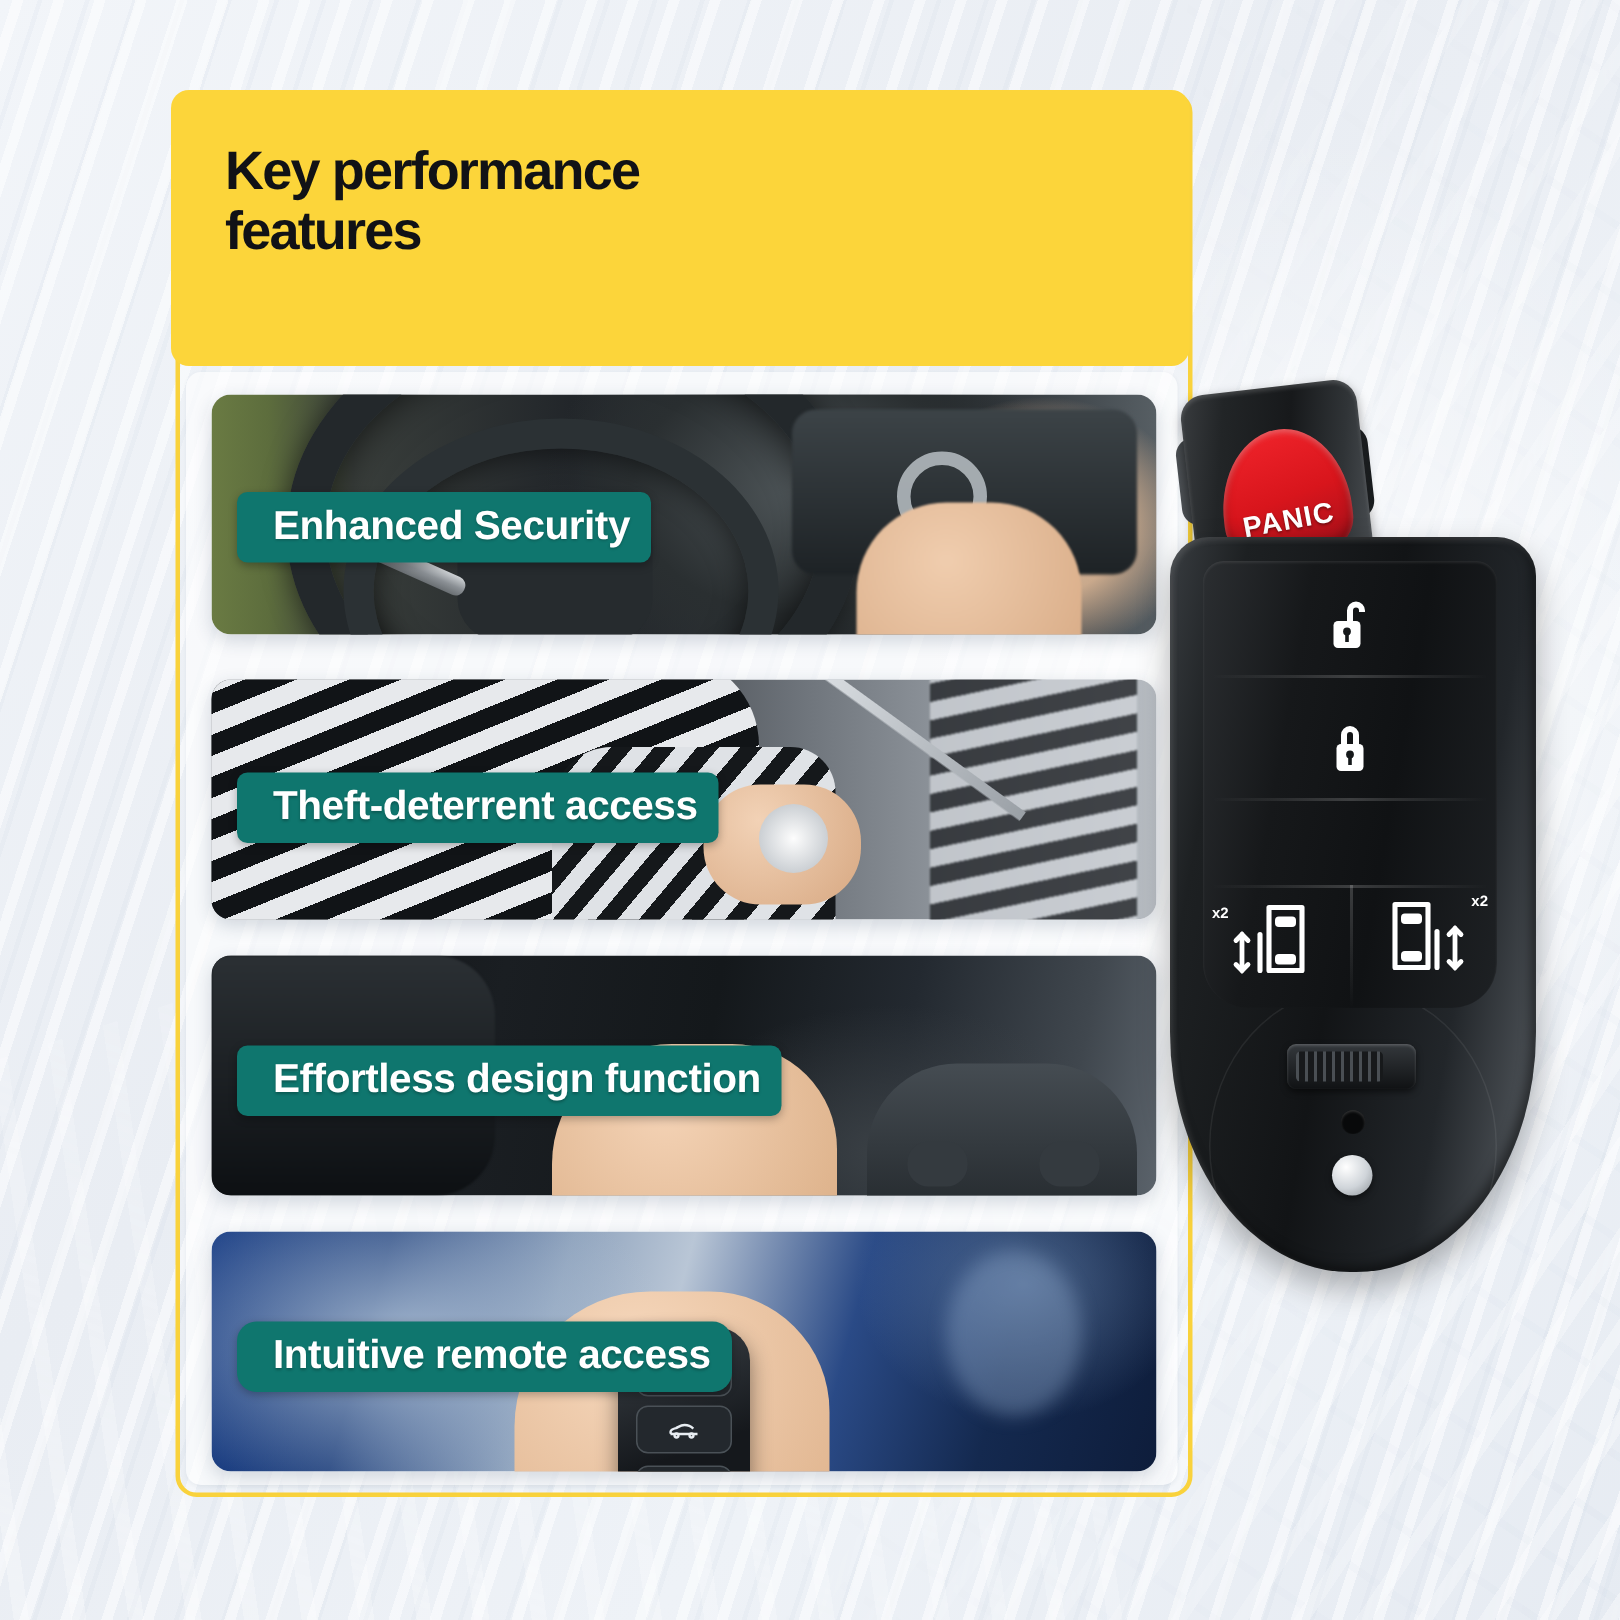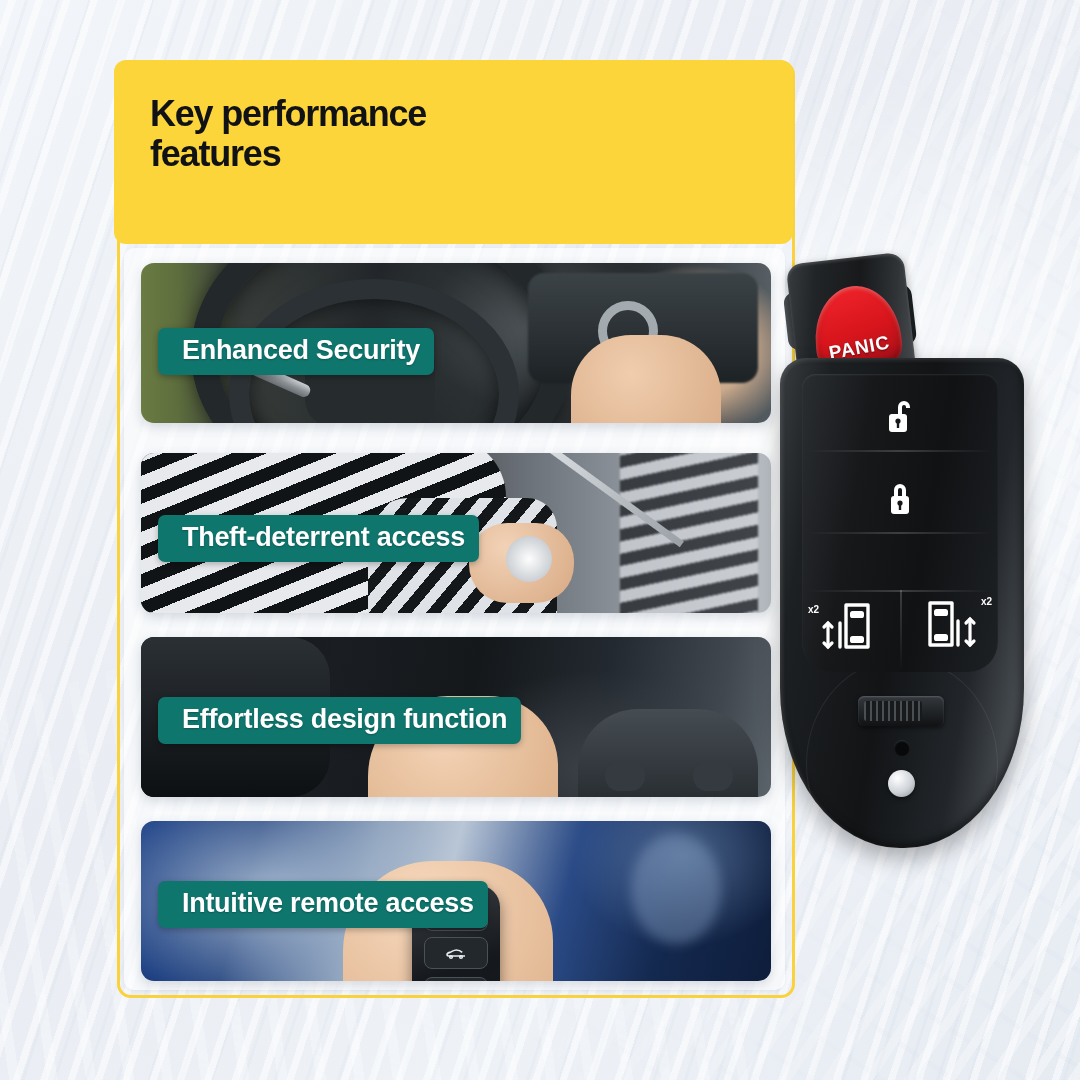--- a/index.html
+++ b/index.html
@@ -152,21 +152,21 @@
     position:absolute;background:#0f766e;color:#fff;border-radius:7px;
     font-weight:700;font-size:27px;letter-spacing:-.3px;
     padding:7px 14px 9px 24px;white-space:nowrap;
     text-shadow:0 1px 2px rgba(0,0,0,.25);
     box-shadow:0 2px 6px rgba(0,0,0,.28);
     margin-top:39px;
   }
   .l1{left:158px;top:289px;}
   .l2{left:158px;top:476px;}
   .l3{left:158px;top:658px;}
-  .l4{left:158px;top:842px;}
+  .l4{left:158px;top:842px;border-radius:13px;}
 
   
   .fobwrap{position:absolute;left:772px;top:258px;width:260px;height:590px;}
   .fob-shadow{position:absolute;left:14px;top:30px;width:236px;height:560px;
     background:radial-gradient(closest-side, rgba(60,75,95,.30), rgba(60,75,95,0) 72%);filter:blur(8px);}
 
   .fob-head{position:absolute;left:20px;top:0;width:118px;height:120px;
     background:linear-gradient(100deg,#3a3d40 0%,#222527 22%,#17191b 55%,#303437 82%,#4a4e52 100%);
     border-radius:16px 16px 8px 8px;transform:rotate(-6.5deg);
     box-shadow:inset 0 2px 3px rgba(255,255,255,.16), 0 3px 8px rgba(0,0,0,.35);}

